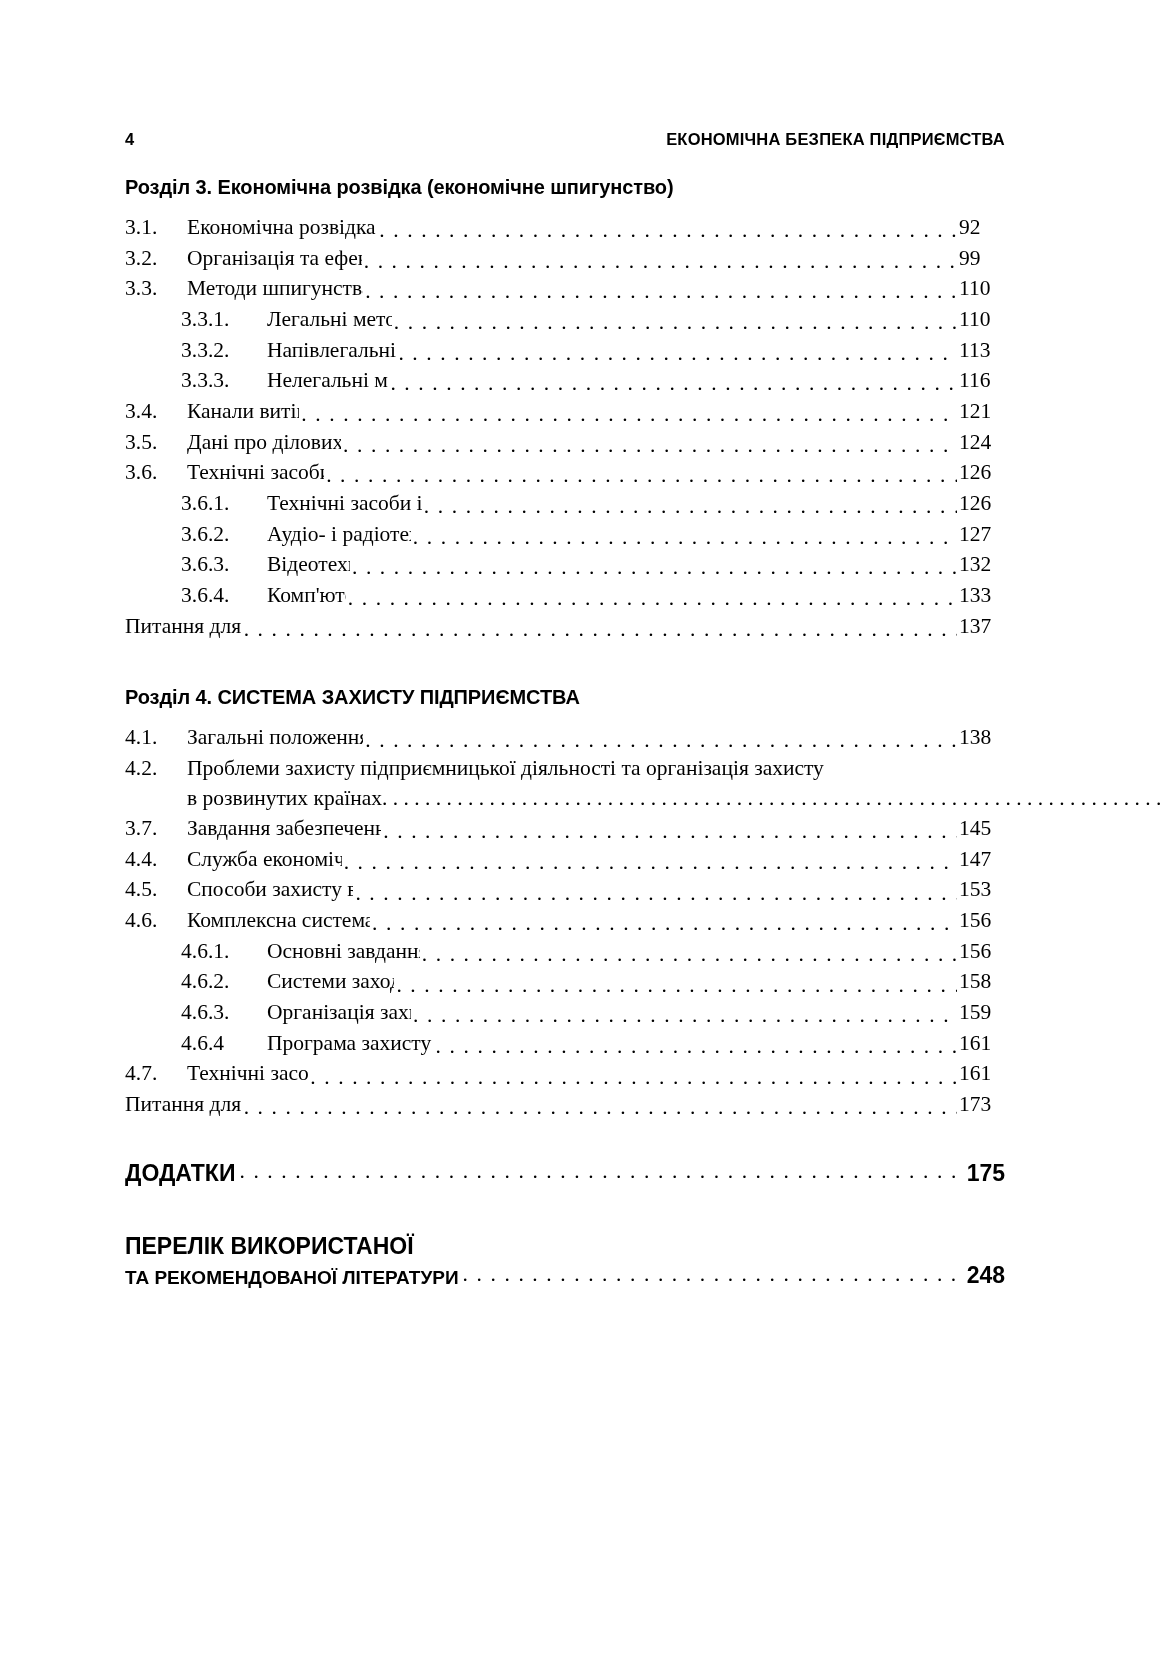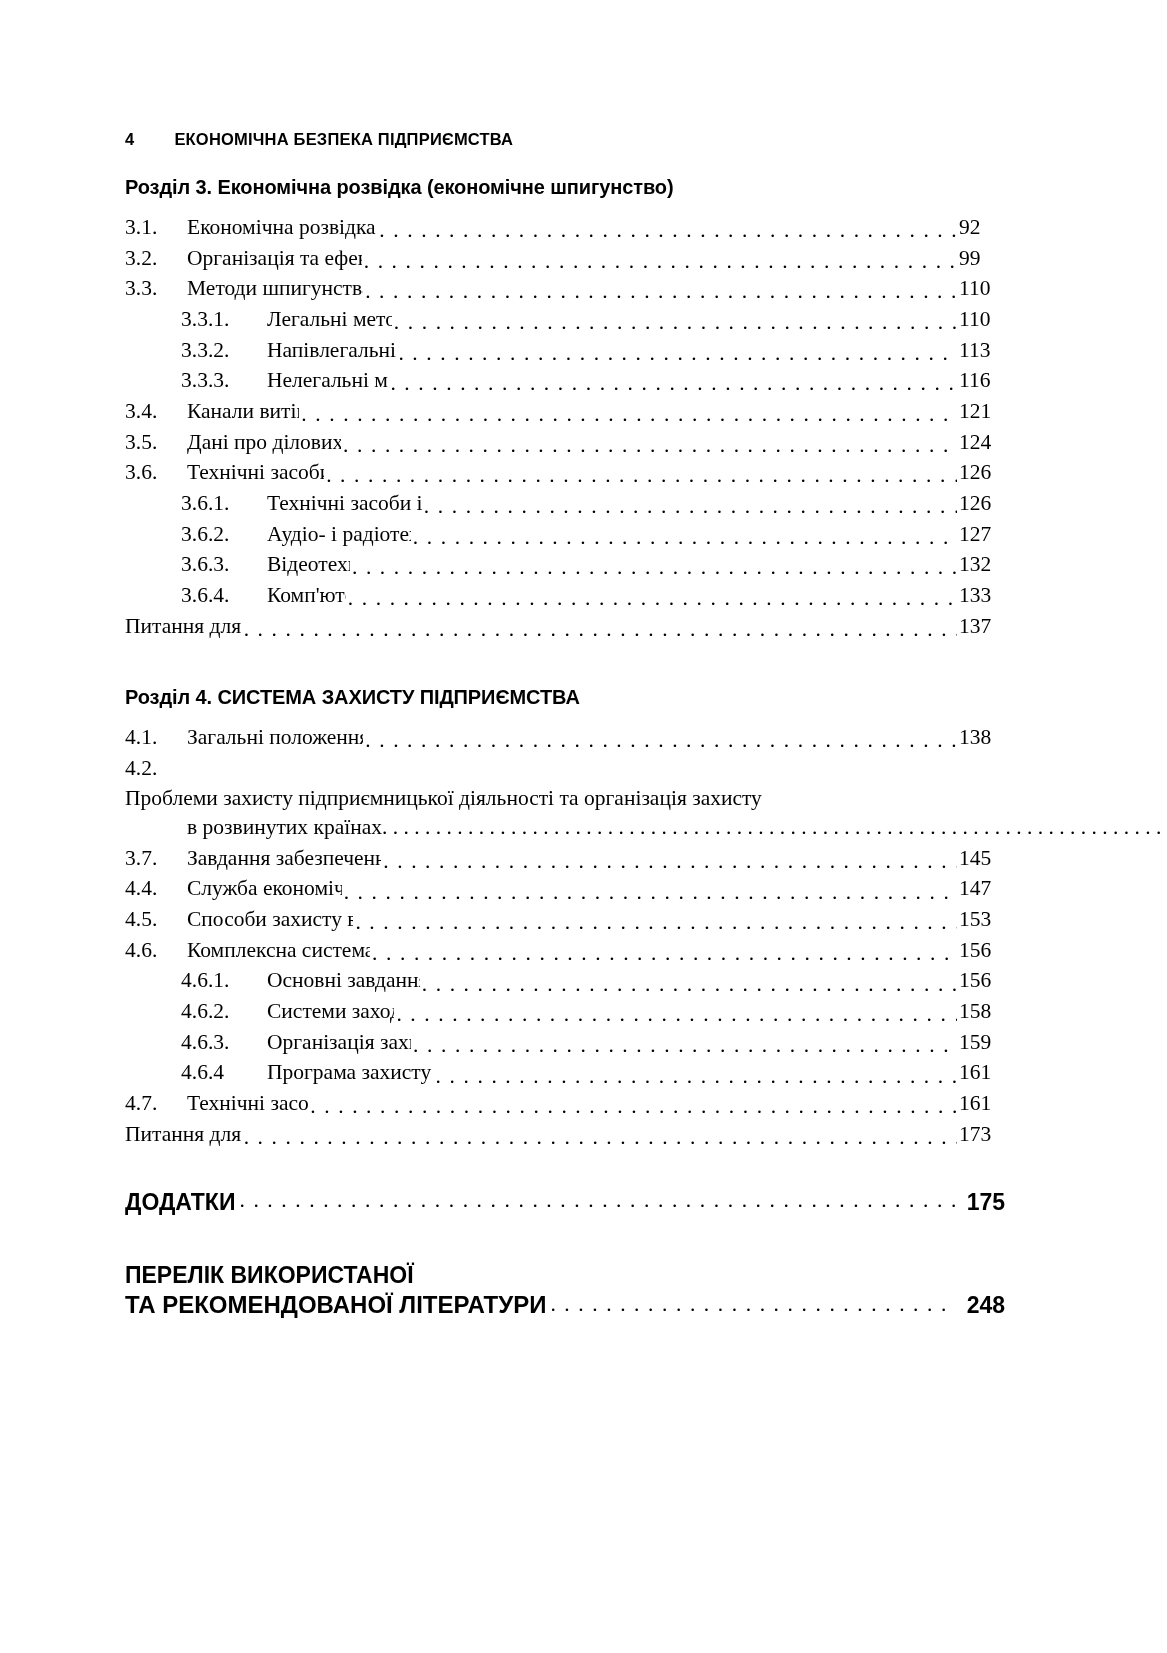--- a/index.html
+++ b/index.html
@@ -37,23 +37,24 @@
     font-weight: bold;
     font-size: 16.5px;
     letter-spacing: 0.2px;
     margin-bottom: 26px;
   }
   .runhead .folio {
     flex: 0 0 auto;
   }
   .runhead .title {
     flex: 1 1 auto;
-    text-align: left;
+    text-align: right;
     padding-right: 0px;
-    padding-left: 40px;
+    padding-left: 16px;
+    margin-left: 24px;
   }
 
   
   .chapter-head {
     font-family: "Liberation Sans", sans-serif;
     font-weight: bold;
     font-size: 20px;
     line-height: 1.2;
     margin-top: 6px;
     margin-bottom: 14px;
@@ -106,21 +107,20 @@
   }
 
   
   .toc-multi {
     font-size: 21.5px;
     line-height: 1.38;
     margin-bottom: 1px;
   }
   .toc-multi .first-line {
     display: flex;
-    flex-direction: column;
   }
   .toc-multi .first-line .num {
     flex: 0 0 auto;
     width: 62px;
   }
   .toc-multi .first-line .label {
     flex: 1 1 auto;
   }
   .toc-multi .second-line {
     display: flex;
@@ -172,21 +172,21 @@
     line-height: 1.35;
   }
   .big-block .line2row {
     display: flex;
     align-items: flex-end;
     white-space: nowrap;
   }
   .big-block .line2row .label {
     font-family: "Liberation Sans", sans-serif;
     font-weight: bold;
-    font-size: 24px;
+    font-size: 19px;
     flex: 0 1 auto;
   }
   .big-block .line2row .leader {
     flex: 1 1 auto;
     overflow: hidden;
     white-space: nowrap;
     font-size: 21.5px;
     letter-spacing: 1.6px;
     margin: 0 4px;
     position: relative;

